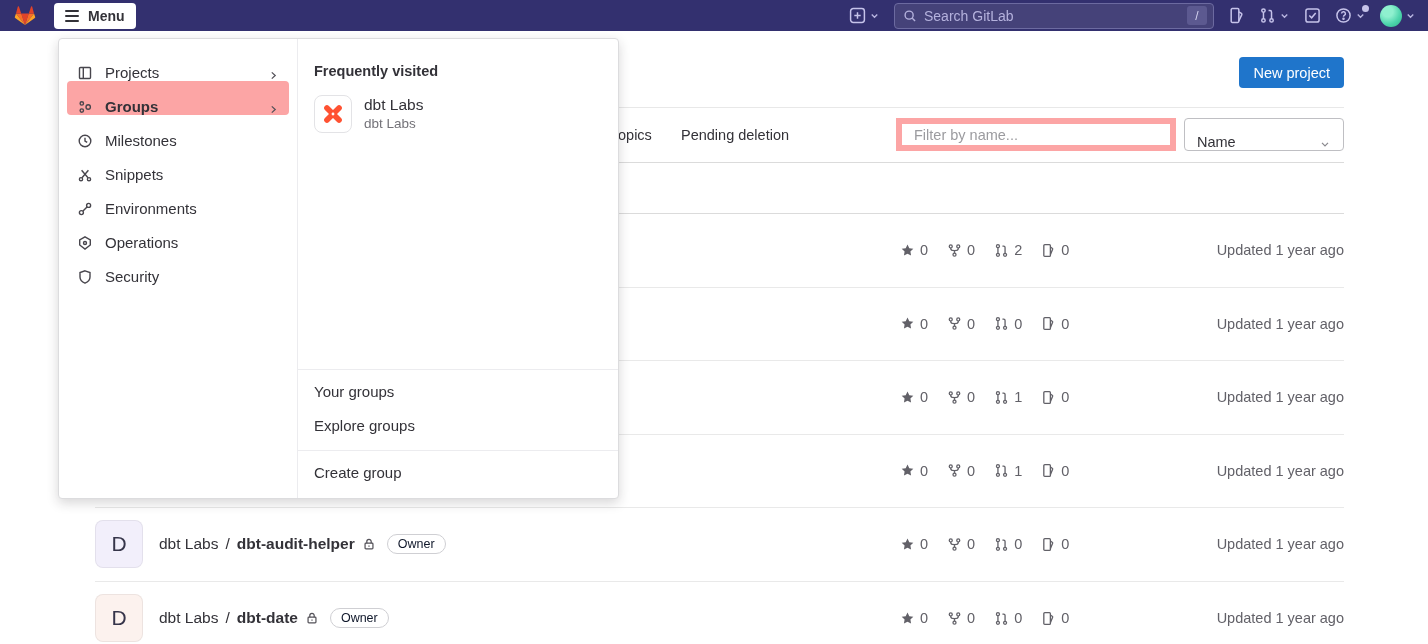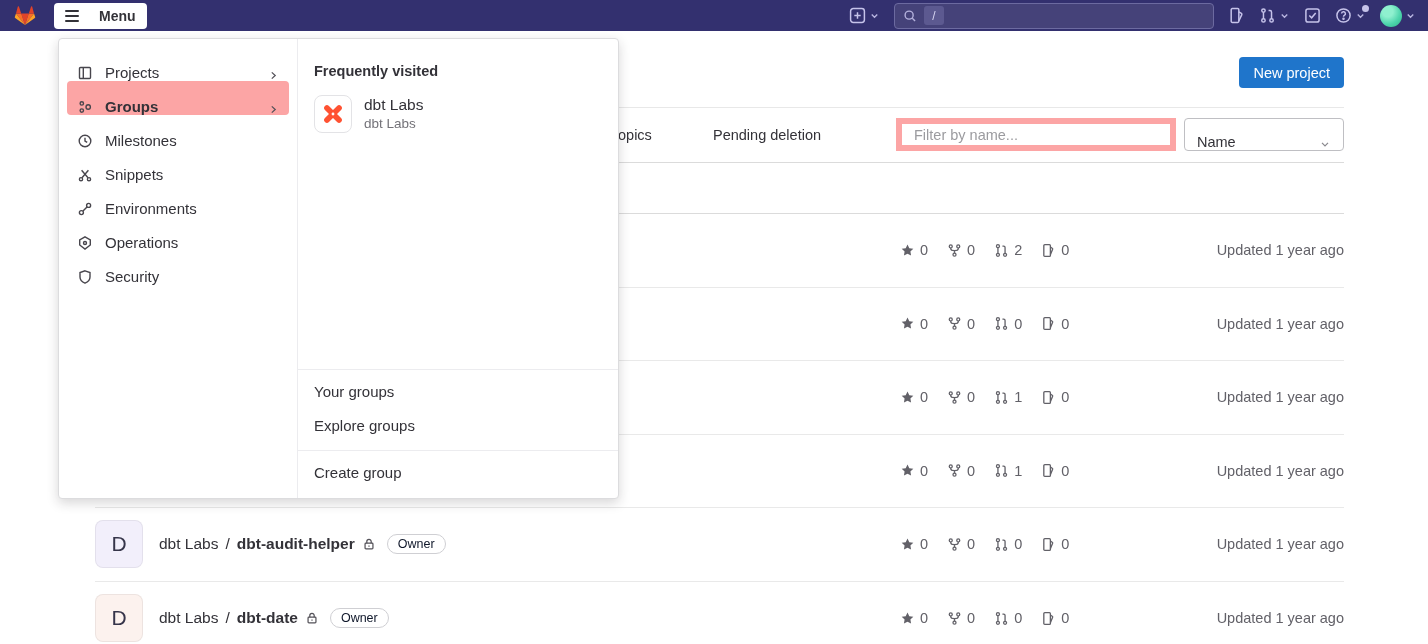--- a/index.html
+++ b/index.html
@@ -5,21 +5,21 @@
   * { margin:0; padding:0; box-sizing:border-box; }
   html,body { background:#fff; }
   body { font-family:"Liberation Sans", sans-serif; color:#333238; }
   #app { position:relative; width:1428px; height:644px; overflow:hidden; background:#fff; }
 
   
   .navbar { position:absolute; top:0; left:0; width:100%; height:31px; background:#33306f;
             display:flex; align-items:center; padding:0 12px; z-index:100; }
   .nav-left { display:flex; align-items:center; gap:16px; }
   .logo { width:26px; height:26px; display:flex; align-items:center; justify-content:center; }
-  .menu-btn { display:flex; align-items:center; gap:20px; background:#fff; color:#333238;
+  .menu-btn { display:flex; align-items:center; gap:9px; background:#fff; color:#333238;
               border:none; border-radius:4px; height:26px; padding:0 11px; font-size:14px;
               font-weight:700; font-family:inherit; cursor:pointer; }
   .hamburger { display:inline-flex; flex-direction:column; gap:3px; }
   .hamburger i { display:block; width:14px; height:2px; background:#333238; border-radius:1px; }
   .nav-right { margin-left:auto; display:flex; align-items:center; gap:14px; }
   .nav-ic { color:#c6c3ea; display:flex; align-items:center; gap:3px; cursor:pointer; }
   .nav-ic svg { display:block; }
   .chev { color:#b8b5e0; }
   .nav-search { display:flex; align-items:center; width:320px; height:26px; background:#454279;
                 border:1px solid #6c6aa0; border-radius:4px; padding:0 6px 0 8px; gap:7px; }
@@ -35,21 +35,21 @@
   
   .page { position:absolute; top:31px; left:95px; width:1249px; height:613px; }
   .btn-primary { position:absolute; top:26px; right:0; height:31px; padding:0 14px;
                  background:#1f75cb; color:#fff; border:none; border-radius:4px;
                  font-size:14.5px; font-weight:400; font-family:inherit; cursor:pointer; }
   .header-divider { position:absolute; top:76px; left:0; width:100%; height:1px; background:#e8e8e8; }
   .tabs-row { position:absolute; top:76px; left:0; width:100%; height:56px; border-bottom:1px solid #dbdbdb; }
   .tab { position:absolute; top:0; height:56px; display:flex; align-items:center;
          font-size:14.5px; color:#333238; cursor:pointer; }
   .tab-partial { left:523px; }
-  .tab-pending { left:586px;margin-left:32px; }
+  .tab-pending { left:586px; }
   .filter-input { position:absolute; top:11px; left:801px; width:280px; height:33px;
                   border:6px solid #fca5a5; border-radius:0; padding:0 12px; font-size:14.5px;
                   font-family:inherit; color:#333238; }
   .filter-input::placeholder { color:#9b9b9f; }
   .sort-select { position:absolute; top:11px; left:1089px; width:160px; height:33px;
                  border:1px solid #bfbfc3; border-radius:4px; background:#fff; display:flex;
                  align-items:flex-end; padding:0 12px; font-size:14.5px; cursor:pointer; }
   .sort-select .sort-chev { margin-left:auto; color:#89888d; }
 
   .projects-list { position:absolute; top:182px; left:0; width:100%; border-top:1px solid #dbdbdb; }
@@ -134,20 +134,21 @@
           </svg>
         <svg class="chev" width="11" height="11" viewBox="0 0 16 16" fill="none" stroke="currentColor" stroke-width="2">
             <path d="M4 6.5 8 10.5 12 6.5"></path>
           </svg>
       </span>
       <div class="nav-search">
         <svg width="14" height="14" viewBox="0 0 16 16" fill="none" stroke="#b5b2dd" stroke-width="1.6">
             <circle cx="7" cy="7" r="4.6"></circle>
             <path d="m10.6 10.6 3.2 3.2"></path>
           </svg>
+        <span class="ph">Search GitLab</span>
         <span class="slash-badge">/</span>
       </div>
       <span class="nav-ic">
         <svg width="17" height="17" viewBox="0 0 16 16" fill="none" stroke="currentColor" stroke-width="1.4">
             <path d="M4 1.5h5.2a1 1 0 0 1 1 1v11a1 1 0 0 1-1 1H4a1 1 0 0 1-1-1v-11a1 1 0 0 1 1-1z"></path>
             <path d="M10.2 4.5 12.6 6a1 1 0 0 1 .4 1.2l-2.8 6"></path>
           </svg>
       </span>
       <span class="nav-ic">
         <svg width="17" height="17" viewBox="0 0 16 16" fill="none" stroke="currentColor" stroke-width="1.4">

